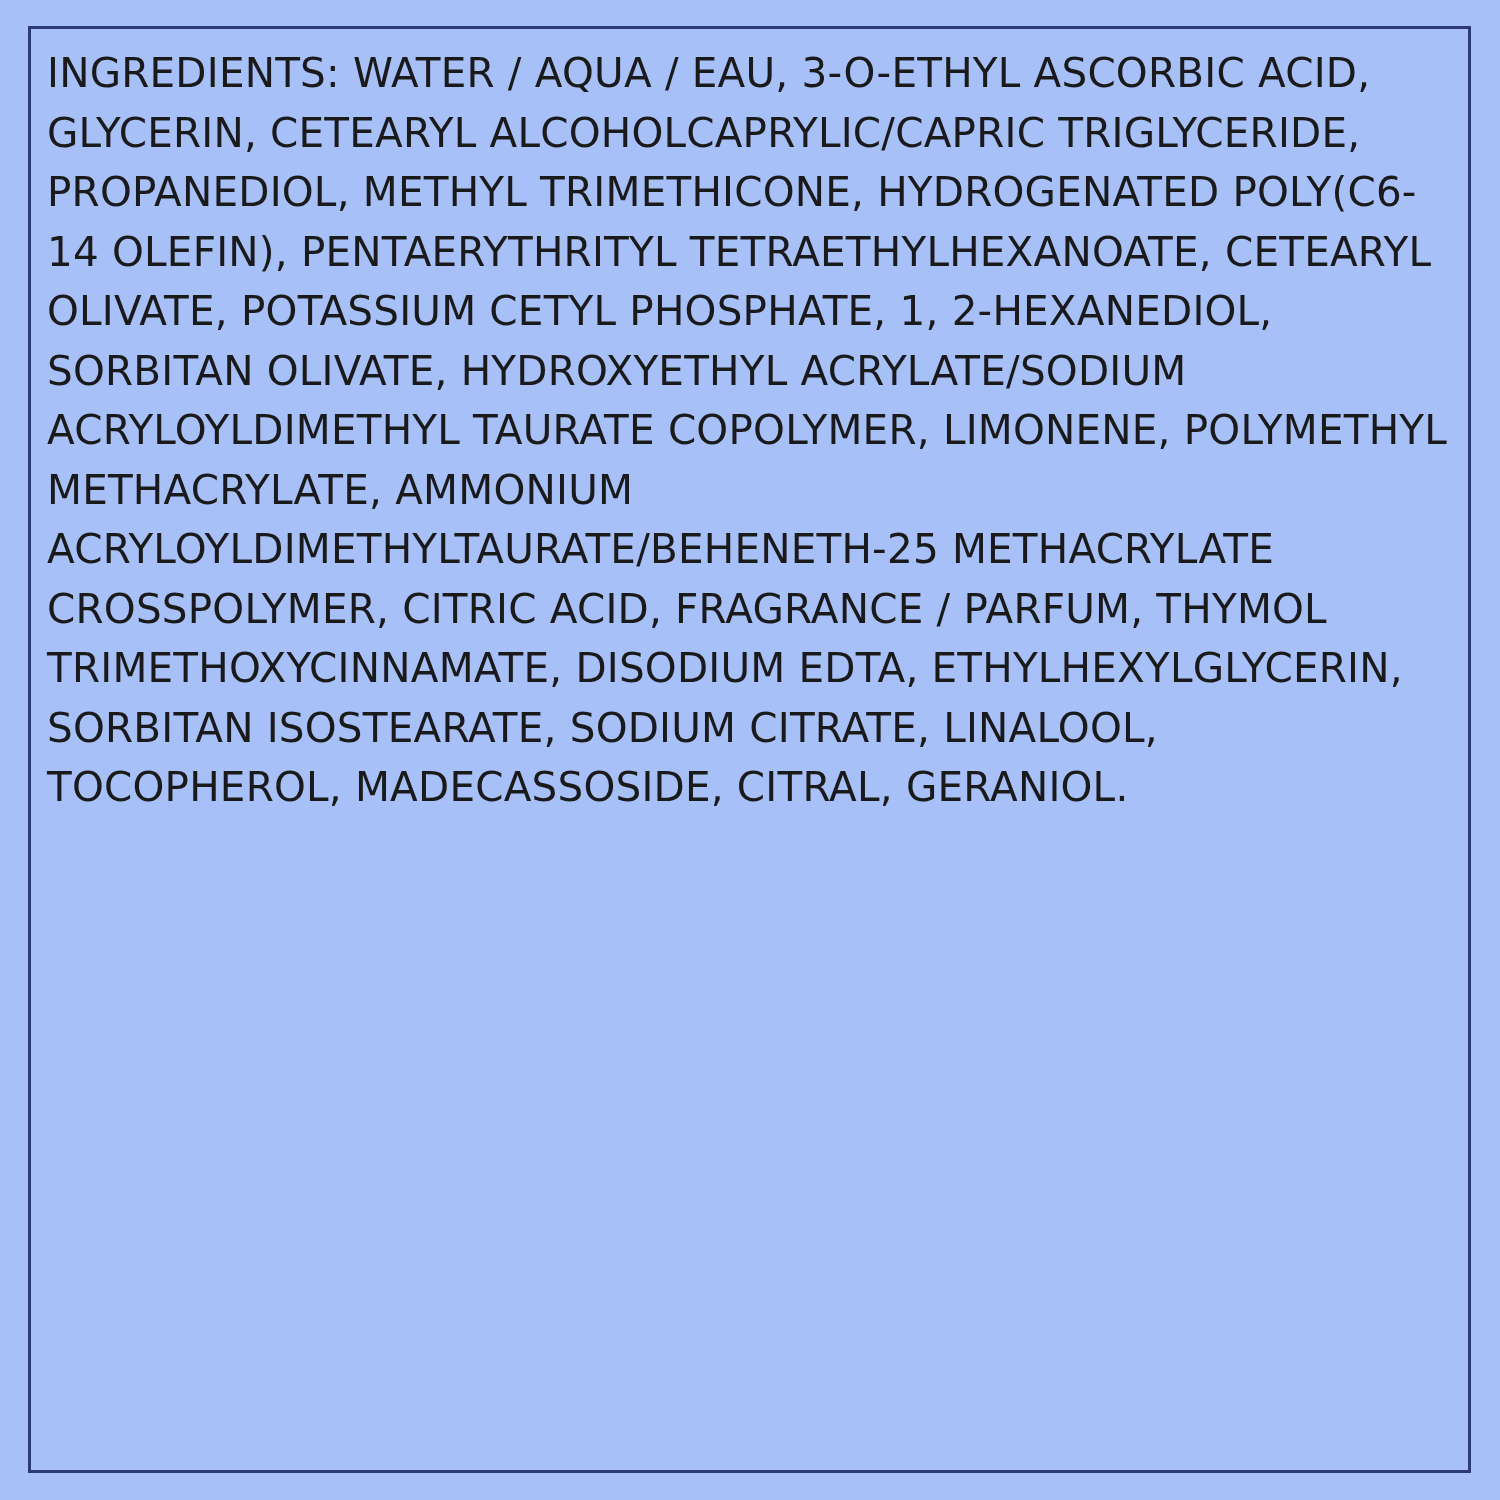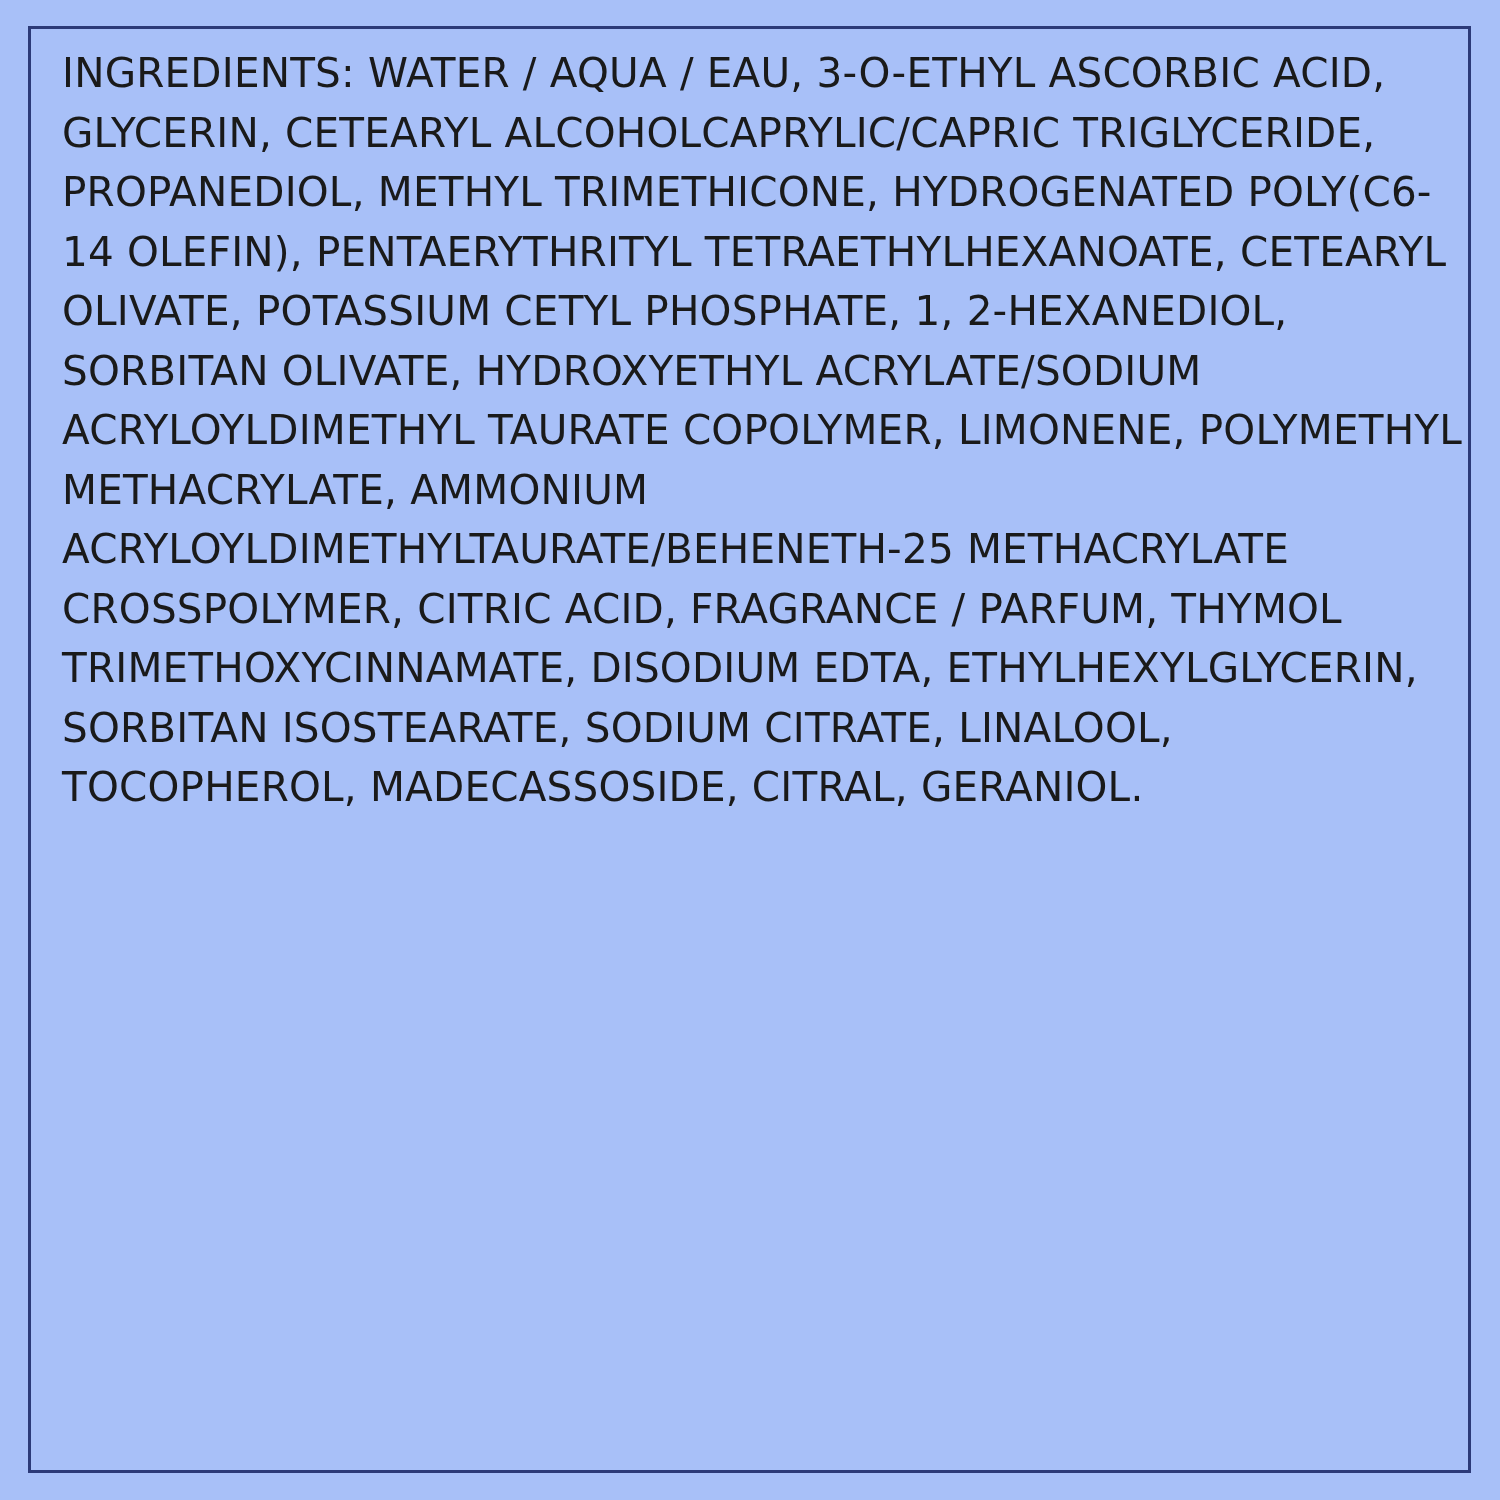--- a/index.html
+++ b/index.html
@@ -26,21 +26,21 @@
     position: absolute;
     left: 28px;
     top: 26px;
     width: 1443px;
     height: 1447px;
     border: 3px solid #2c3a78;
     box-sizing: border-box;
   }
   .ingredients-text {
     position: absolute;
-    left: 62px;
+    left: 47px;
     top: 44px;
     width: 1400px;
     color: #1a1a1a;
     font-size: 40.5px;
     line-height: 59.5px;
     letter-spacing: 0.2px;
     white-space: pre-wrap;
     word-break: normal;
     font-weight: 400;
   }

